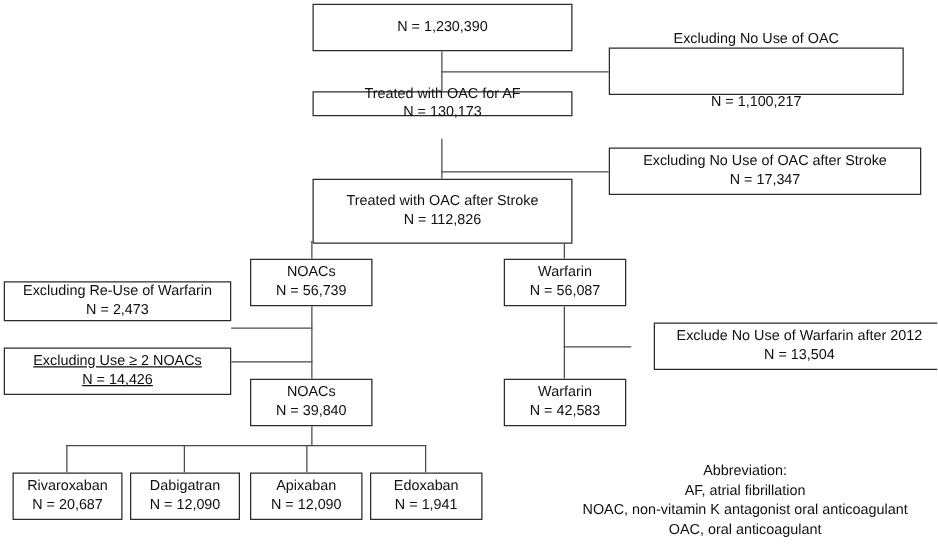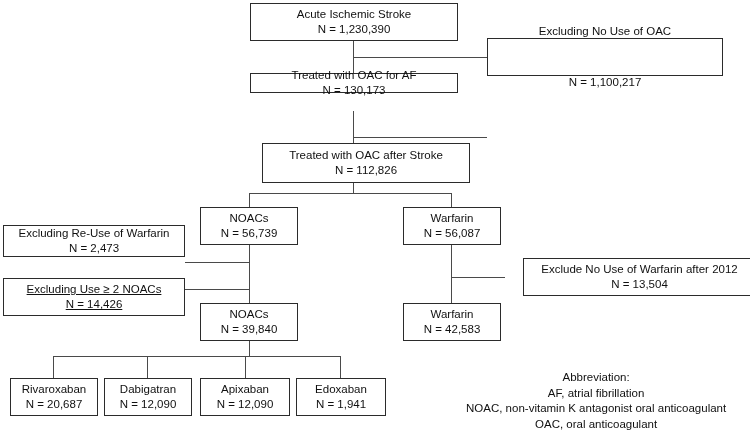--- a/index.html
+++ b/index.html
@@ -78,36 +78,39 @@
   <div class="conn h" style="left:451px; top:277px; width:54px;"></div>
 
   <div class="conn v" style="left:249px; top:341px; height:16px;"></div>
   <div class="conn h" style="left:53px; top:356px; width:288px;"></div>
   <div class="conn v" style="left:53px; top:356px; height:22px;"></div>
   <div class="conn v" style="left:147px; top:356px; height:22px;"></div>
   <div class="conn v" style="left:245px; top:356px; height:22px;"></div>
   <div class="conn v" style="left:340px; top:356px; height:22px;"></div>
 
   <div class="node" style="left:250px; top:3px; width:208px; height:38px;">
-    <span class="line1">Acute Ischemic Stroke</span>
     <span class="line2">N = 1,230,390</span>
   </div>
 
   <div class="node" style="left:487px; top:38px; width:236px; height:38px;gap:36px;">
     <span class="line1">Excluding No Use of OAC</span>
     <span class="line2">N = 1,100,217</span>
   </div>
 
   <div class="node" style="left:250px; top:73px; width:208px; height:20px;">
     <span class="line1">Treated with OAC for AF</span>
     <span class="line2">N = 130,173</span>
   </div>
 
+  <div class="node" style="left:487px; top:118px; width:250px; height:38px;">
+    <span class="line1">Excluding No Use of OAC after Stroke</span>
+    <span class="line2">N = 17,347</span>
+  </div>
 
-  <div class="node" style="left:262px; top:143px; width:208px; height:40px;">
+  <div class="node" style="left:250px; top:143px; width:208px; height:52px;">
     <span class="line1">Treated with OAC after Stroke</span>
     <span class="line2">N = 112,826</span>
   </div>
 
   <div class="node" style="left:200px; top:207px; width:98px; height:38px;">
     <span class="line1">NOACs</span>
     <span class="line2">N = 56,739</span>
   </div>
 
   <div class="node" style="left:403px; top:207px; width:98px; height:38px;">

